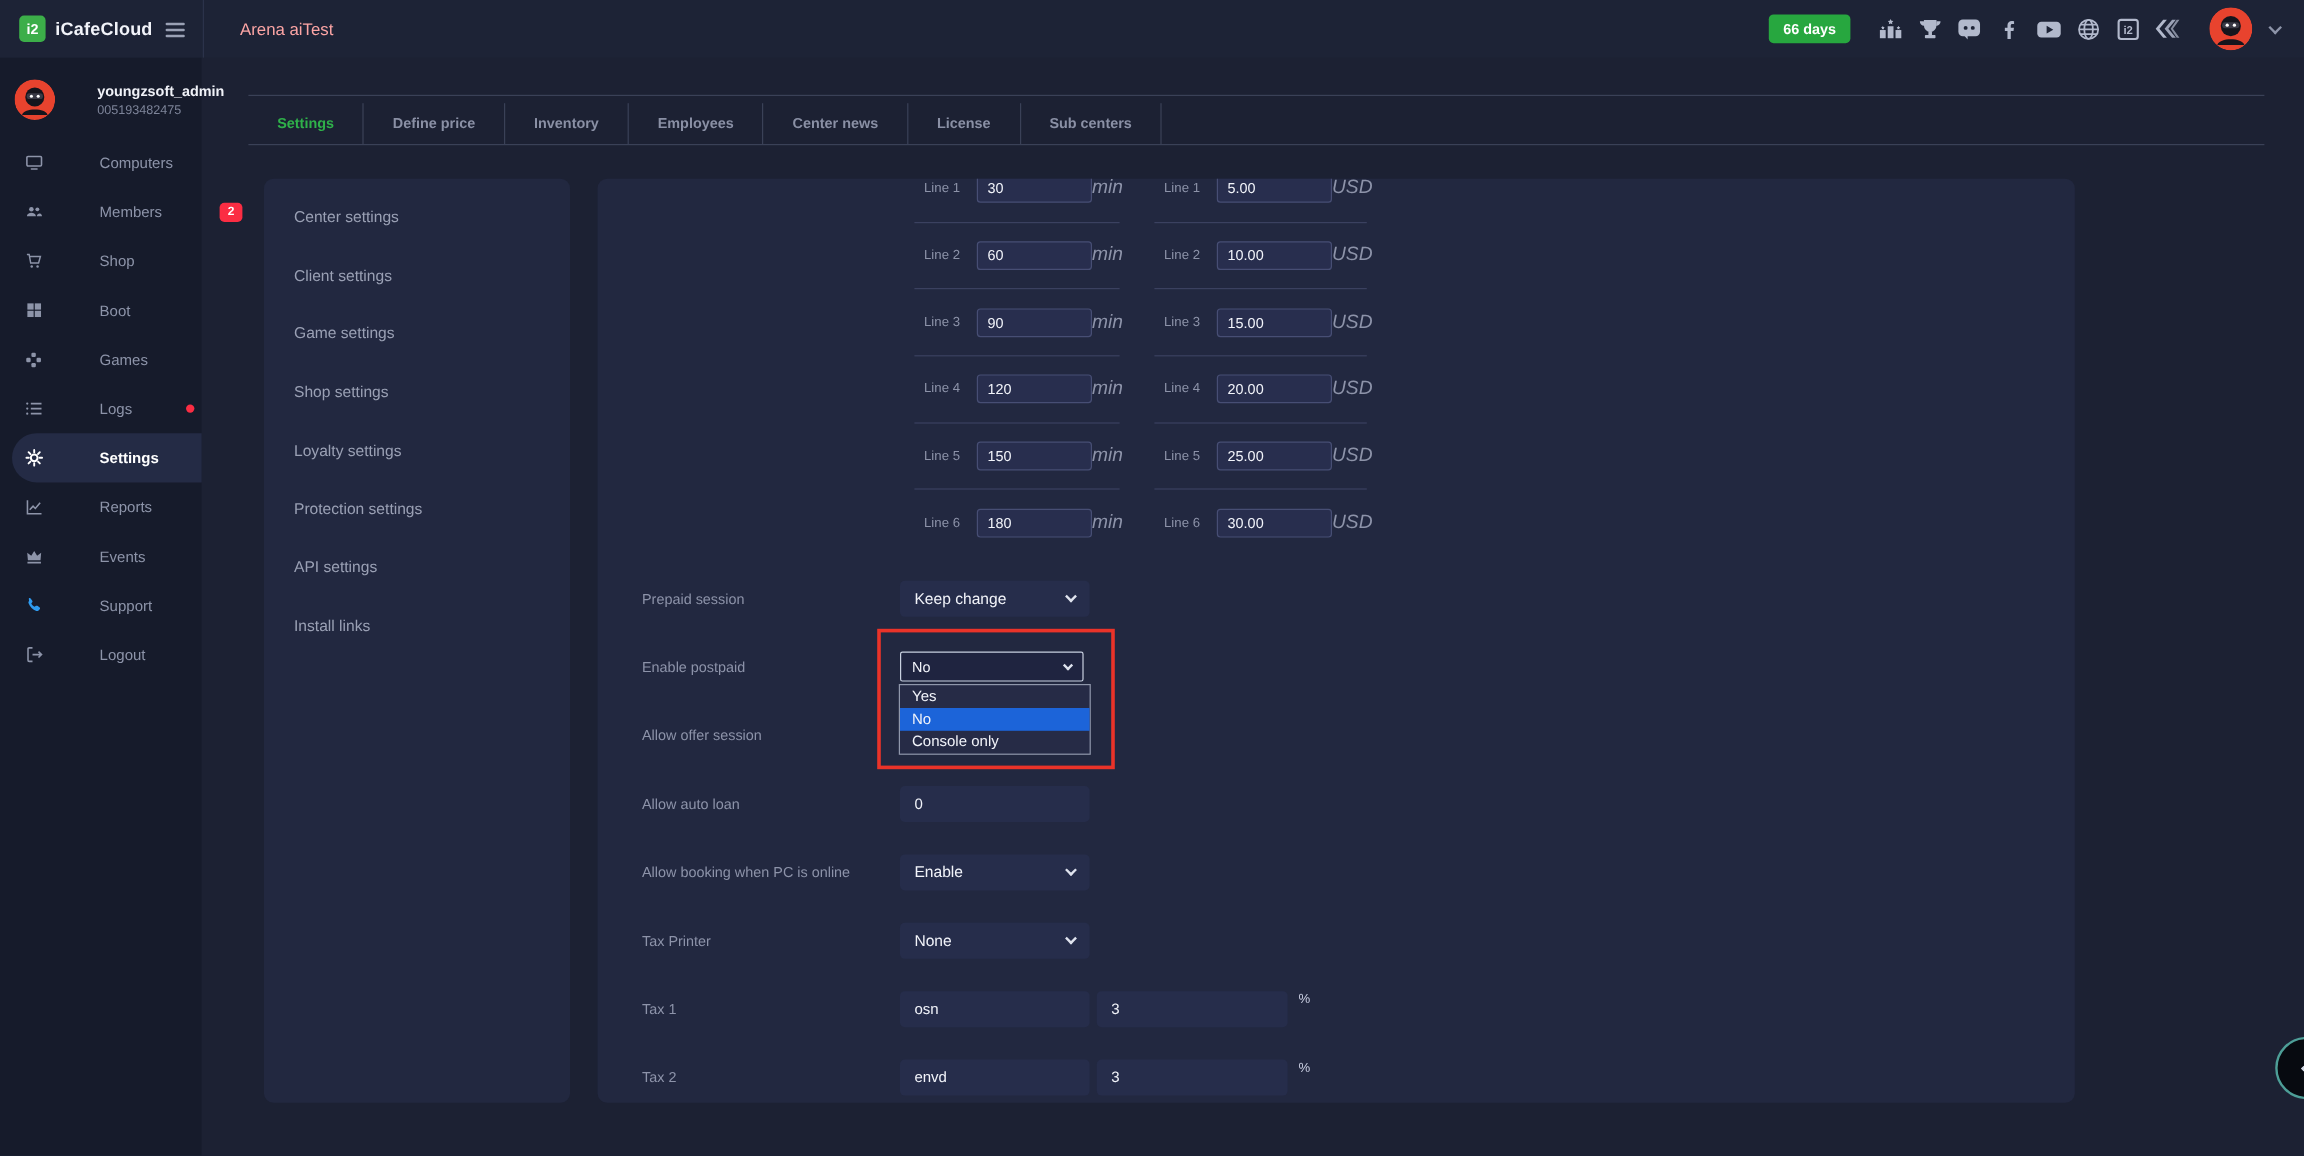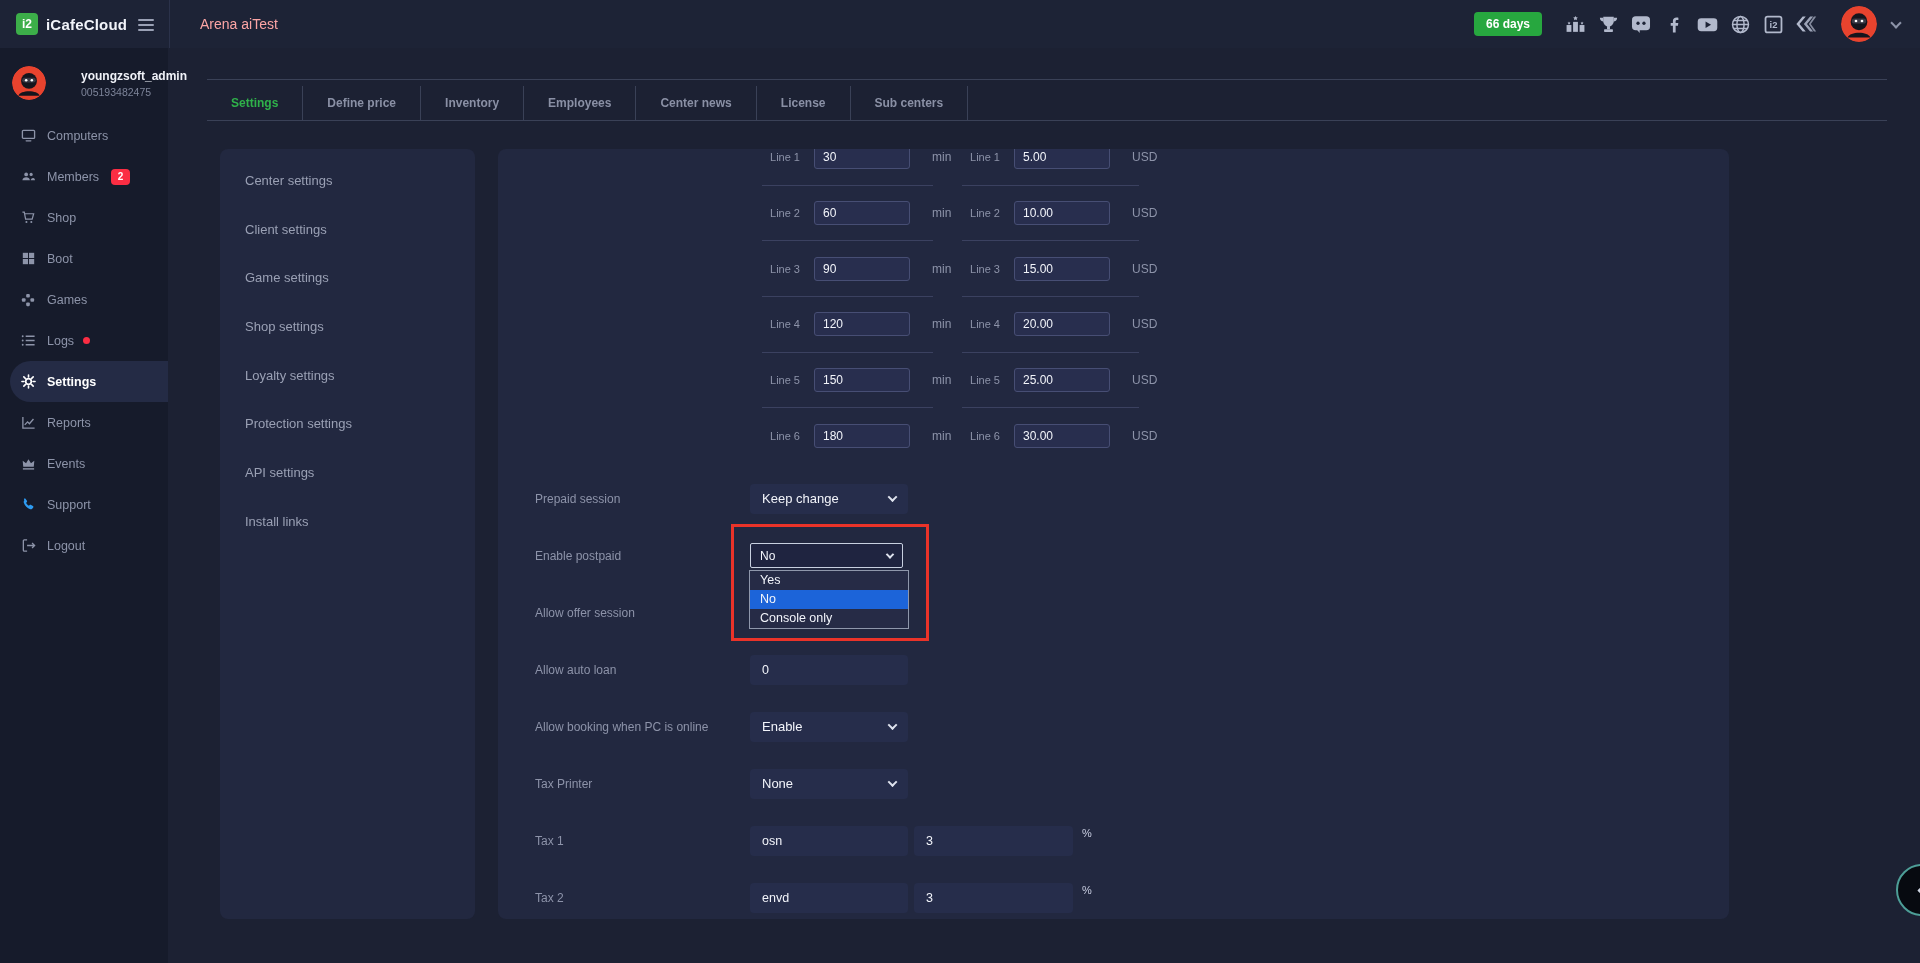--- a/index.html
+++ b/index.html
@@ -28,21 +28,21 @@
 
   
   .sidebar { position:absolute; left:0; top:48px; width:168px; height:915px; background:#161b2b; z-index:10; }
   .user { display:flex; align-items:center; padding:12px 0 0 12px; height:58px;gap:26px; }
   .user .avatar { width:34px; height:34px; margin-left:0; }
   .user-meta { margin-left:9px; }
   .user-name { font-size:12px; font-weight:bold; color:#f0f2f8; }
   .user-id { font-size:10.5px; color:#7d8499; margin-top:3px; }
   .nav { position:absolute; left:0; top:67px; width:168px; }
   .nav-item { position:relative; height:41px; display:flex; align-items:center; padding-left:20px;
-    color:#8d94a9; font-size:12.5px; cursor:pointer; }
+    color:#8d94a9; font-size:12.5px; cursor:pointer;gap:36px; }
   .nav-item .nicon { width:16px; height:16px; display:flex; align-items:center; justify-content:center; margin-right:11px; flex:none; }
   .nav-item.active { background:#242b45; border-radius:21px 0 0 21px; margin-left:10px; padding-left:10px;
     color:#fff; font-weight:bold; }
   .nav-item.accent .nicon { color:#2e9bf0; }
   .nav-badge { margin-left:12px; min-width:19px; height:16px; background:var(--red,#fb2d43); border-radius:4px;
     color:#fff; font-size:10px; font-weight:bold; display:flex; align-items:center; justify-content:center; padding:0 4px; }
   .nav-dot { width:7px; height:7px; border-radius:50%; background:#fb2d43; margin-left:9px; }
 
   
   .content { position:absolute; left:168px; top:48px; width:1752px; height:915px; }
@@ -66,21 +66,21 @@
 
   
   .linecol { position:absolute; top:-19px; }
   .linecol.c1 { left:264px; width:171px; }
   .linecol.c2 { left:464px; width:177px; }
   .linerow { height:55.7px; display:flex; align-items:center; border-bottom:1px solid #3b4160; }
   .linecol .linerow:last-child { border-bottom:none; }
   .linelabel { width:38px; text-align:right; font-size:11px; color:#8d93a9; margin-right:14px; flex:none; }
   .lineinput { width:96px; height:24px; background:#282e4e; border:1px solid #474e74; border-radius:3px;
     color:#f2f4fa; font-size:12px; padding:0 8px; outline:none; font-family:inherit; }
-  .lineunit { font-size:12px; color:#8d93a9; margin-left:22px; }
+  .lineunit { font-size:16px; color:#8d93a9; margin-left:0;font-style:italic; }
 
   
   .formarea { position:absolute; left:37px; top:321px; width:1160px; }
   .frow { height:57px; display:flex; align-items:center; }
   .flabel { width:215px; font-size:12px; color:#8d93a9; flex:none; }
   .fctrl { display:flex; align-items:center; }
   .select { width:158px; height:30px; background:#262d4b; border-radius:4px; display:flex; align-items:center;
     justify-content:space-between; padding:0 12px; font-size:13px; color:#f2f4fa; cursor:pointer; }
   .chev { width:7px; height:7px; border-right:2px solid #dfe3ee; border-bottom:2px solid #dfe3ee;
     transform:rotate(45deg) translate(-1px,-1px); }

